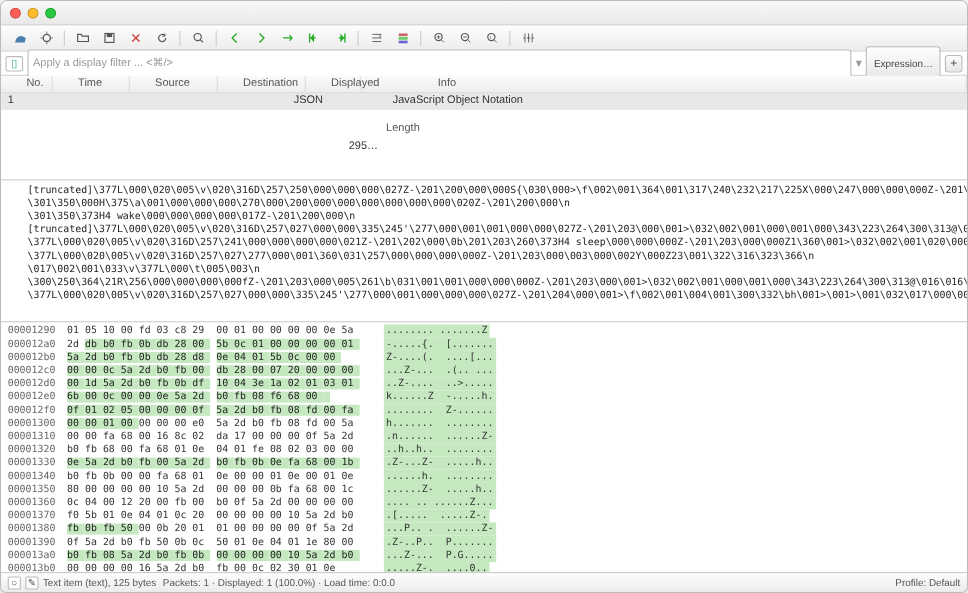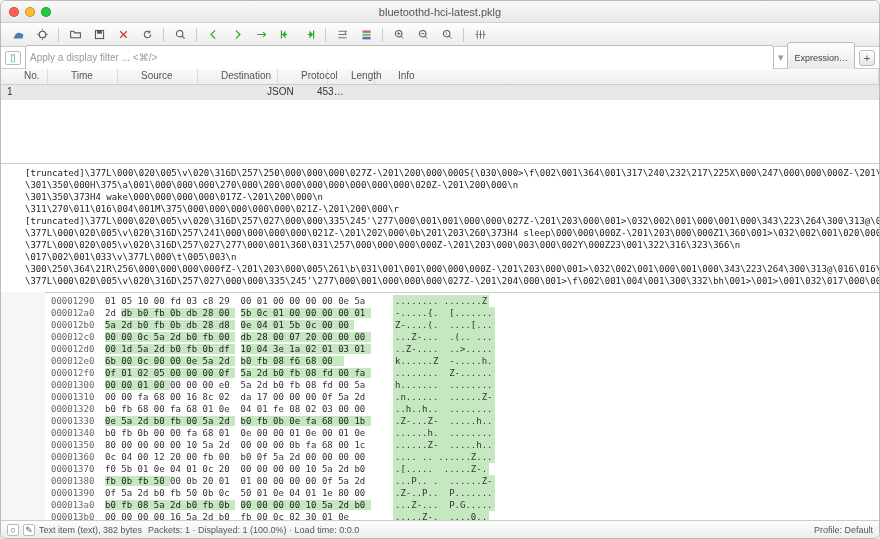--- a/index.html
+++ b/index.html
@@ -16,26 +16,26 @@
 .tsep { width: 1px; height: 14px; background: #ccc; margin: 0 3px; }
 .filterbar { height: 22px; background: #fff; border-bottom: 1px solid #ccc; display: flex; align-items: center; padding: 0 4px; gap: 4px; }
 .filter-badge { width: 16px; height: 14px; background: #fff; border: 1px solid #bbb; border-radius: 2px; display: flex; align-items: center; justify-content: center; color: #3a8; }
 .filter-input { flex: 1; height: 16px; border: 1px solid #bbb; border-radius: 3px; padding: 12px 4px; font-size: 10px; background: #fff; color: #888; }
 .filter-input::placeholder { color: #999; }
 .expr-btn { height: 32px; font-size: 9px; padding: 0 6px; background: linear-gradient(#fdfdfd,#e6e6e6); border: 1px solid #bbb; border-radius: 3px; color: #444; }
 .plus-btn { width: 16px; height: 16px; background: linear-gradient(#fdfdfd,#e6e6e6); border: 1px solid #bbb; border-radius: 3px; color: #555; display: flex; align-items: center; justify-content: center; font-size: 11px; }
 .packet-list { background: #fff; }
 .pl-header { height: 16px; background: linear-gradient(#fafafa,#eee); border-bottom: 1px solid #ccc; display: flex; font-size: 10px; color: #555; }
 .pl-header .col { padding: 1px 23px; border-right: 1px solid #ddd; }
-.col-no { width: 30px; } .col-time { width: 70px; } .col-src { width: 80px; } .col-dst { width: 80px; } .col-proto { width: 50px; } .col-len { width: 40px; } .col-info { flex: 1; }
+.col-no { width: 30px; } .col-time { width: 70px; } .col-src { width: 80px; } .col-dst { width: 80px; } .col-proto { width: 50px; } .col-len { width: 40px; margin-top: 41px; } .col-info { flex: 1; }
 .pl-row { height: 16px; display: flex; background: #e8e8e8; font-size: 10px; color: #333; border-bottom: 1px solid #fff; }
 .pl-row .col { padding: 1px 6px; }
 .pl-empty { height: 62px; background: #fff; }
 .details { flex: 1; background: #fff; border-top: 1px solid #ccc; overflow: hidden; font-family: Menlo, monospace; font-size: 9px; line-height: 12px; padding: 3px 12px 3px 24px; color: #222; white-space: nowrap; }
-.hex-pane { height: 228px; background: #fff; border-top: 1px solid #ccc; font-family: Menlo, monospace; font-size: 9px; line-height: 12px; padding: 2px 6px; overflow: hidden; margin-left: 44px; }
+.hex-pane { height: 228px; background: #fff; border-top: 1px solid #ccc; font-family: Menlo, monospace; font-size: 9px; line-height: 12px; padding: 2px 6px; overflow: hidden; }
 .hex-row { display: flex; white-space: pre; }
 .hex-off { color: #666; width: 54px; }
 .hex-bytes { width: 288px; }
 .hex-ascii { background: #c5e8c0; padding: 0 2px; color: #333; }
 .hxb { color: #333; }
 .hxb.hi { background: #c5e8c0; color: #222; }
 .statusbar { height: 18px; background: linear-gradient(#fdfdfd,#ececec); border-top: 1px solid #ccc; display: flex; align-items: center; font-size: 9px; color: #555; padding: 0 6px; gap: 6px; }
 .statusbar .left { display: flex; align-items: center; gap: 4px; }
 .statusbar .center { flex: 1; }
 .statusbar .right { }
@@ -45,21 +45,20 @@
 <body>
 
 <div class="window">
 
   <div class="titlebar">
     <div class="traffic">
       <div class="dot r"></div>
       <div class="dot y"></div>
       <div class="dot g"></div>
     </div>
-    <div class="title">bluetoothd-hci-latest.pklg</div>
   </div>
 
   <div class="toolbar">
     <div class="tbtn">
         <svg viewBox="0 0 16 16">
           <path d="M2 13 Q5 2 14 8 L13 13 Z" fill="#4a7fb0"></path>
         </svg>
       </div>
     <div class="tbtn">
         <svg viewBox="0 0 16 16">
@@ -175,40 +174,40 @@
     <button class="expr-btn">Expression…</button>
     <div class="plus-btn">+</div>
   </div>
 
   <div class="packet-list">
     <div class="pl-header">
       <div class="col col-no">No.</div>
       <div class="col col-time">Time</div>
       <div class="col col-src">Source</div>
       <div class="col col-dst">Destination</div>
-      <div class="col col-proto">Protocol</div>
+      <div class="col col-proto">Displayed</div>
       <div class="col col-len">Length</div>
       <div class="col col-info">Info</div>
     </div>
     <div class="pl-row">
       <div class="col col-no">1</div>
       <div class="col col-time"></div>
       <div class="col col-src"></div>
       <div class="col col-dst"></div>
       <div class="col col-proto">JSON</div>
-      <div class="col col-len">453…</div>
+      <div class="col col-len">295…</div>
+      <div class="col col-info">JavaScript Object Notation</div>
     </div>
     <div class="pl-empty"></div>
   </div>
 
   <div class="details" id="details">
       <div>    [truncated]\377L\000\020\005\v\020\316D\257\250\000\000\000\027Z-\201\200\000\000S{\030\000&gt;\f\002\001\364\001\317\240\232\217\225X\000\247\000\000\000Z-\201\200\000\000S_\000\001&gt;\033\002\001\000#\001\353cMZ.\01</div>
       <div>\301\350\000H\375\a\001\000\000\000\270\000\200\000\000\000\000\000\000\020Z-\201\200\000\n</div>
       <div>\301\350\373H4 wake\000\000\000\000\017Z-\201\200\000\n</div>
-      <div>\311\270\011\016\004\001M\375\000\000\000\000\000\021Z-\201\200\000\r</div>
       <div>    [truncated]\377L\000\020\005\v\020\316D\257\027\000\000\335\245'\277\000\001\001\000\000\027Z-\201\203\000\001&gt;\032\002\001\000\001\000\343\223\264\300\313@\016\0201\001\032\n\377\000\020\020\005\v\020\316D\257\263\000\000\000\000'Z-\201\204\000vFX\001&gt;$\002\001 \000\212\214\IW6\306\210</div>
       <div>\377L\000\020\005\v\020\316D\257\241\000\000\000\000\021Z-\201\202\000\0b\201\203\260\373H4 sleep\000\000\000Z-\201\203\000\000Z1\360\001&gt;\032\002\001\020\000y\373\265\230f\b\016\002\001\032\n</div>
       <div>\377L\000\020\005\v\020\316D\257\027\277\000\001\360\031\257\000\000\000\000Z-\201\203\000\003\000\002Y\000Z23\001\322\316\323\366\n</div>
       <div>\017\002\001\033\v\377L\000\t\005\003\n</div>
       <div>\300\250\364\21R\256\000\000\000\000fZ-\201\203\000\005\261\b\031\001\001\000\000\000Z-\201\203\000\001&gt;\032\002\001\000\001\000\343\223\264\300\313@\016\016\002\001\032\n</div>
       <div>\377L\000\020\005\v\020\316D\257\027\000\000\335\245'\277\000\001\000\000\000\027Z-\201\204\000\001&gt;\f\002\001\004\001\300\332\bh\001&gt;\001&gt;\001\032\017\000\000\000\030\000\000\001\t  \000\247\261\365\306\, \366r\030G\n\377\001\000\001\017\001\036\002&gt;$\002\001\020\000\f\212\324\w3</div>
     </div>
 
   <div class="hex-pane" id="hex">
       <div class="hex-row"><span class="hex-off">00001290  </span><span class="hex-bytes"><span class="hxb">01 </span><span class="hxb">05 </span><span class="hxb">10 </span><span class="hxb">00 </span><span class="hxb">fd </span><span class="hxb">03 </span><span class="hxb">c8 </span><span class="hxb">29 </span><span> </span><span class="hxb">00 </span><span class="hxb">01 </span><span class="hxb">00 </span><span class="hxb">00 </span><span class="hxb">00 </span><span class="hxb">00 </span><span class="hxb">0e </span><span class="hxb">5a </span></span><span class="hex-ascii">........ .......Z</span></div>
@@ -229,19 +228,19 @@
       <div class="hex-row"><span class="hex-off">00001380  </span><span class="hex-bytes"><span class="hxb hi">fb </span><span class="hxb hi">0b </span><span class="hxb hi">fb </span><span class="hxb hi">50 </span><span class="hxb">00 </span><span class="hxb">0b </span><span class="hxb">20 </span><span class="hxb">01 </span><span> </span><span class="hxb">01 </span><span class="hxb">00 </span><span class="hxb">00 </span><span class="hxb">00 </span><span class="hxb">00 </span><span class="hxb">0f </span><span class="hxb">5a </span><span class="hxb">2d </span></span><span class="hex-ascii">...P.. .  ......Z-</span></div>
       <div class="hex-row"><span class="hex-off">00001390  </span><span class="hex-bytes"><span class="hxb">0f </span><span class="hxb">5a </span><span class="hxb">2d </span><span class="hxb">b0 </span><span class="hxb">fb </span><span class="hxb">50 </span><span class="hxb">0b </span><span class="hxb">0c </span><span> </span><span class="hxb">50 </span><span class="hxb">01 </span><span class="hxb">0e </span><span class="hxb">04 </span><span class="hxb">01 </span><span class="hxb">1e </span><span class="hxb">80 </span><span class="hxb">00 </span></span><span class="hex-ascii">.Z-..P..  P.......</span></div>
       <div class="hex-row"><span class="hex-off">000013a0  </span><span class="hex-bytes"><span class="hxb hi">b0 </span><span class="hxb hi">fb </span><span class="hxb hi">08 </span><span class="hxb hi">5a </span><span class="hxb hi">2d </span><span class="hxb hi">b0 </span><span class="hxb hi">fb </span><span class="hxb hi">0b </span><span> </span><span class="hxb hi">00 </span><span class="hxb hi">00 </span><span class="hxb hi">00 </span><span class="hxb hi">00 </span><span class="hxb hi">10 </span><span class="hxb hi">5a </span><span class="hxb hi">2d </span><span class="hxb hi">b0 </span></span><span class="hex-ascii">...Z-...  P.G.....</span></div>
       <div class="hex-row"><span class="hex-off">000013b0  </span><span class="hex-bytes"><span class="hxb">00 </span><span class="hxb">00 </span><span class="hxb">00 </span><span class="hxb">00 </span><span class="hxb">16 </span><span class="hxb">5a </span><span class="hxb">2d </span><span class="hxb">b0 </span><span> </span><span class="hxb">fb </span><span class="hxb">00 </span><span class="hxb">0c </span><span class="hxb">02 </span><span class="hxb">30 </span><span class="hxb">01 </span><span class="hxb">0e </span></span><span class="hex-ascii">.....Z-.  ....0..</span></div>
     </div>
 
   <div class="statusbar">
     <div class="left">
       <div class="status-icon">○</div>
       <div class="status-icon">✎</div>
-      <span>Text item (text), 382 bytes</span>
+      <span>Text item (text), 125 bytes</span>
     </div>
     <div class="center">Packets: 1 · Displayed: 1 (100.0%) · Load time: 0:0.0</div>
     <div class="right">Profile: Default</div>
   </div>
 
 </div>
 
 </body></html>

